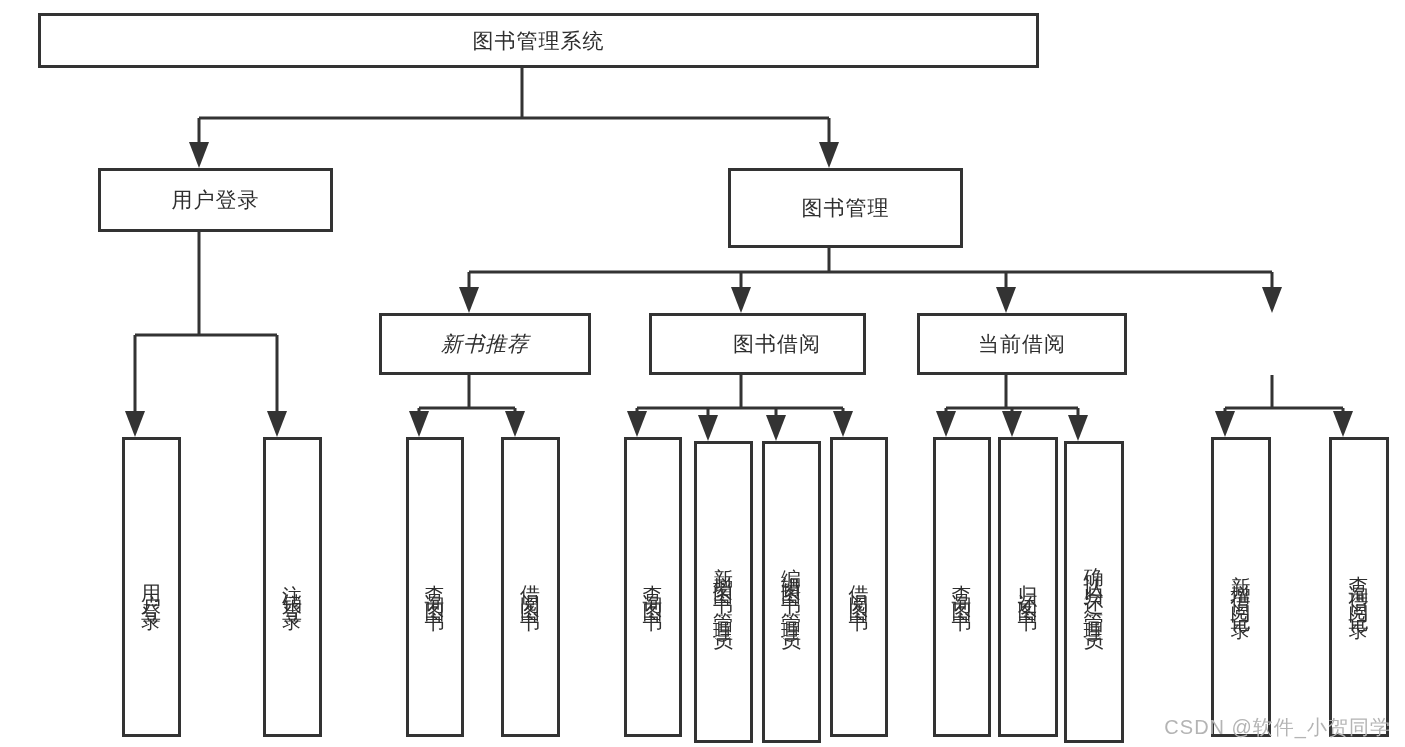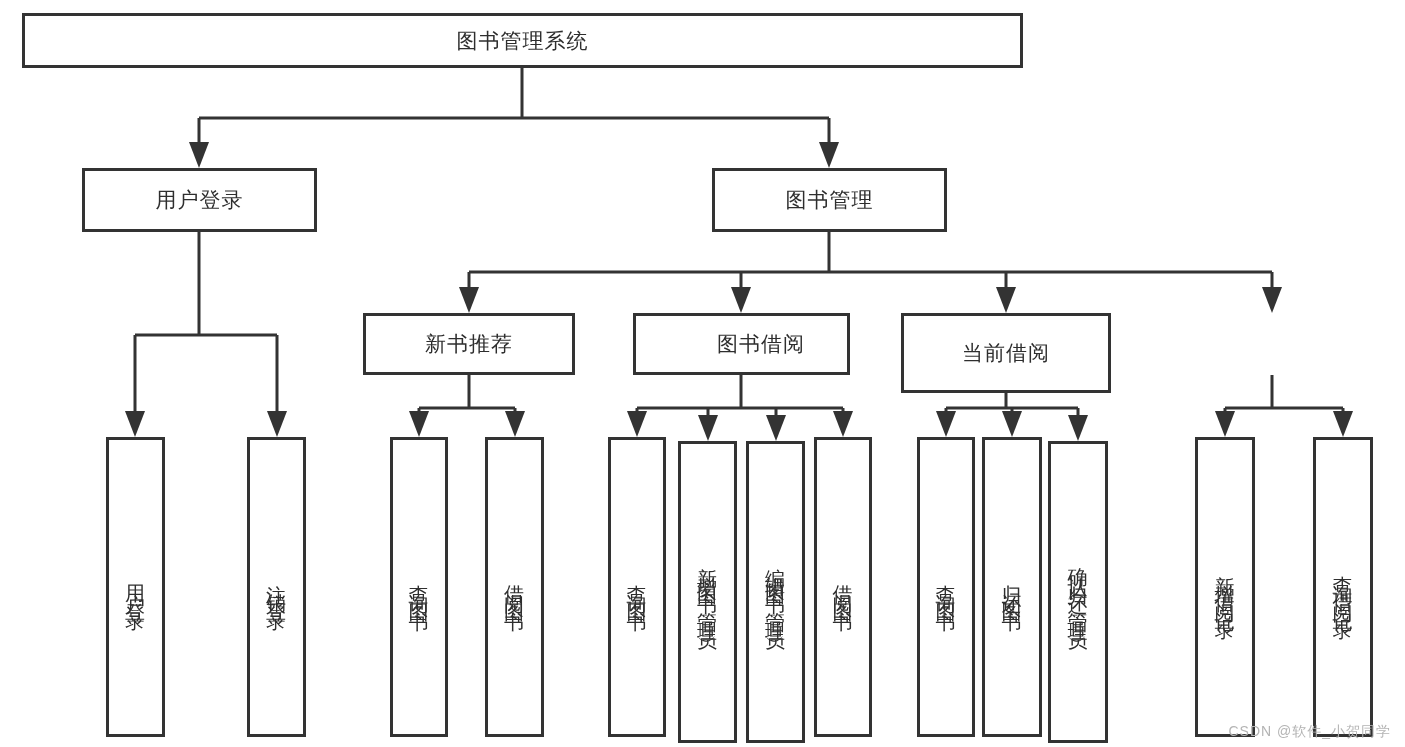--- a/index.html
+++ b/index.html
@@ -24,33 +24,34 @@
     border: 3px solid #333333;
     background: #ffffff;
     display: flex;
     align-items: center;
     justify-content: center;
     font-size: 21px;
     letter-spacing: 1px;
     color: #2e2e2e;
     z-index: 2;
     text-align: center;
+    margin-left: 16px;
   }
   .leaf {
     writing-mode: vertical-rl;
     text-orientation: mixed;
     font-size: 20px;
     letter-spacing: 9px;
     line-height: 1;
   }
   .watermark {
     position: absolute;
     right: 14px;
     bottom: 6px;
-    font-size: 14px;
+    font-size: 20px;
     color: #b4b4b4;
     letter-spacing: 1px;
     z-index: 5;
     white-space: nowrap;
   }
 </style>
 </head>
 <body>
 
 <div class="stage">
@@ -91,25 +92,25 @@
       <polygon points="1002,411 1022,411 1012,437"></polygon>
       <polygon points="1068,415 1088,415 1078,441"></polygon>
       <polygon points="1215,411 1235,411 1225,437"></polygon>
       <polygon points="1333,411 1353,411 1343,437"></polygon>
     </g>
   </svg>
 
   <div class="node" style="left:22px; top:13px; width:1001px; height:55px;">图书管理系统</div>
 
   <div class="node" style="left:82px; top:168px; width:235px; height:64px;">用户登录</div>
-  <div class="node" style="left:712px; top:168px; width:235px; height:64px;">图书管理</div>
+  <div class="node" style="left:712px; top:168px; width:235px; height:80px;">图书管理</div>
 
-  <div class="node" style="left:363px; top:313px; width:212px; height:62px;">新书推荐</div>
+  <div class="node" style="left:363px; top:313px; width:212px; height:62px;font-style:italic;">新书推荐</div>
   <div class="node" style="left:633px; top:313px; width:217px; height:62px;padding-left:39px;">图书借阅</div>
-  <div class="node" style="left:901px; top:313px; width:210px; height:80px;">当前借阅</div>
+  <div class="node" style="left:901px; top:313px; width:210px; height:62px;">当前借阅</div>
 
   <div class="node leaf" style="left:106px; top:437px; width:59px; height:300px;">用户登录</div>
   <div class="node leaf" style="left:247px; top:437px; width:59px; height:300px;">注销登录</div>
 
   <div class="node leaf" style="left:390px; top:437px; width:58px; height:300px;">查询图书</div>
   <div class="node leaf" style="left:485px; top:437px; width:59px; height:300px;">借阅图书</div>
 
   <div class="node leaf" style="left:608px; top:437px; width:58px; height:300px;">查询图书</div>
   <div class="node leaf" style="left:678px; top:441px; width:59px; height:302px;">新增图书（管理员）</div>
   <div class="node leaf" style="left:746px; top:441px; width:59px; height:302px;">编辑图书（管理员）</div>

